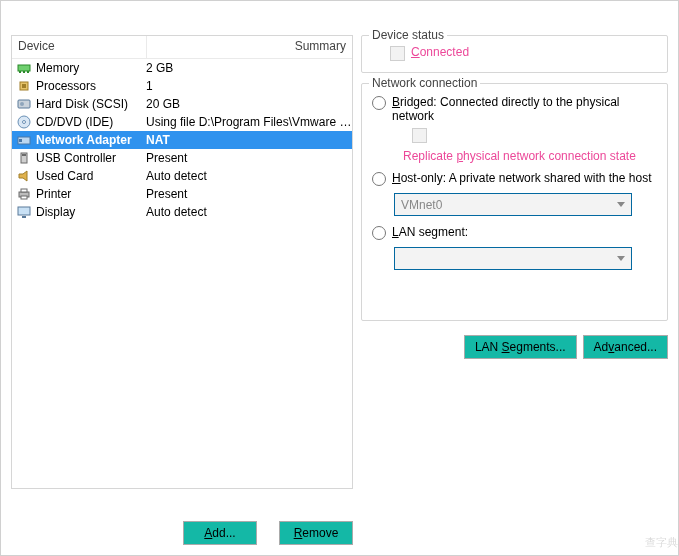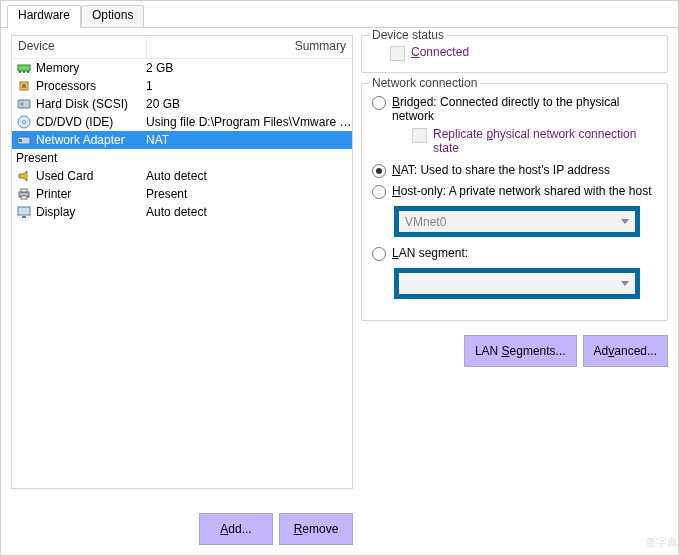--- a/index.html
+++ b/index.html
@@ -14,60 +14,50 @@
   .body { position:absolute; top:26px; left:0; right:0; bottom:0; }
   .left-pane { position:absolute; top:8px; left:10px; width:342px; bottom:10px; }
   .device-table { width:100%; height:454px; border:1px solid #d6d6d6; background:#fff; overflow:hidden; box-sizing:border-box; }
   .table-header { height:22px; display:flex; border-bottom:1px solid #eaeaea; background:#fdba74; }
   .col { border-right:1px solid #eaeaea; padding:3px 6px; color:#444; background:#fff; }
   .col:last-child { border-right:none; }
   .col-device { width:122px; flex:0 0 122px; }
   .col-summary { flex:1;text-align:right; }
   .table-body { }
   .row { height:18px; display:flex; align-items:center; padding:0; }
-  .row.selected { background:#2f92ee; color:#fff; }
+  .row.selected { background:#2f92ee; color:#fff;font-weight:bold; }
   .cell-device { width:126px; flex:0 0 126px; display:flex; align-items:center; gap:4px; padding-left:4px; white-space:nowrap; overflow:hidden; text-overflow:ellipsis; }
   .cell-summary { flex:1; padding-left:4px; white-space:nowrap; overflow:hidden; text-overflow:ellipsis; }
   .icon { width:16px; height:16px; flex:0 0 16px; display:inline-block; }
-  .left-buttons { position:absolute; bottom:0; right:0; display:flex; gap:6px; }
-  .btn { height:32px; min-width:74px; padding:0 10px; border:1px solid #aaa; background:#c4b5fd; font:inherit; cursor:default; }
+  .left-buttons { position:absolute; bottom:0; right:0; display:flex; gap:22px; }
+  .btn { height:24px; min-width:74px; padding:0 10px; border:1px solid #aaa; background:#14b8a6; font:inherit; cursor:default; }
   .right-pane { position:absolute; top:8px; left:360px; right:10px; bottom:10px; }
   .fieldset { border:1px solid #d6d6d6; border-radius:2px; padding:8px 10px 10px 10px; margin-bottom:10px; position:relative; }
   .legend { position:absolute; top:-8px; left:7px; background:#fff; padding:0 3px; color:#444; }
   .check-line, .radio-line { display:flex; align-items:flex-start; gap:6px; padding:1px 0; color:#000; }
-  .disabled { color:#701a75;margin-left:9px; }
+  .disabled { color:#ec4899;margin-left:9px; }
   .check-box { width:13px; height:13px; border:1px solid #9d9d9d; flex:0 0 13px; margin-top:1px; background:#fff; position:relative; }
   .check-box.disabled { border-color:#cfcfcf; background:#f2f2f2; }
   .check-box.checked::after { content:""; position:absolute; left:2px; top:-2px; width:5px; height:9px; border-right:2px solid #222; border-bottom:2px solid #222; transform:rotate(40deg); }
   .radio { width:12px; height:12px; border:1px solid #777; border-radius:50%; flex:0 0 12px; margin-top:1px; background:#fff; position:relative; }
   .radio.checked::after { content:""; position:absolute; left:3px; top:3px; width:6px; height:6px; background:#333; border-radius:50%; }
-  .indent { padding-left:22px; }
-  .select { height:21px; border:5px solid #0369a1; background:#f3f3f3; color:#888; padding-left:6px; display:flex; align-items:center; justify-content:space-between;margin-top:6px; }
+  .indent { padding-left:22px;flex-direction:column; }
+  .select { height:21px; border:1px solid #0369a1; background:#f3f3f3; color:#888; padding-left:6px; display:flex; align-items:center; justify-content:space-between;margin-top:6px; }
   .select .arrow { margin-right:6px; border-left:4px solid transparent; border-right:4px solid transparent; border-top:5px solid #888; }
   .right-buttons { position:absolute; top:300px; right:0; display:flex; gap:6px; }
   .btn-wide { min-width:98px; }
   .btn-adv { min-width:82px; }
   .underline { text-decoration:underline; }
   .watermark { position:absolute; bottom:0; right:0; width:120px; height:20px; opacity:0.15; font-size:11px; text-align:right; pointer-events:none; color:#000; }
 </style>
 </head>
 <body>
 
 <div class="window">
 
-  <div class="tabs">
-    <div class="tab active">
-      <span>Hardware</span>
-      <span class="tab-cover"></span>
-    </div>
-    <div class="tab">
-      <span>Options</span>
-      
-    </div>
-  </div>
 
   <div class="body">
 
     <div class="left-pane">
       <div class="device-table">
         <div class="table-header">
           <div class="col col-device">Device</div>
           <div class="col col-summary">Summary</div>
         </div>
         <div class="table-body" id="table-body">
@@ -117,20 +107,27 @@
               <div class="cell-device">
                 <span class="icon"><svg width="16" height="16">
                     <rect x="2" y="5" width="12" height="7" fill="#bcd7f0" stroke="#4a78a8"></rect>
                     <rect x="3" y="7" width="3" height="3" fill="#4a78a8"></rect>
                   </svg></span>
                 <span>Network Adapter</span>
               </div>
               <div class="cell-summary">NAT</div>
             </div>
             <div class="row">
+              <div class="cell-device">
+                <span class="icon"><svg width="16" height="16">
+                    <rect x="5" y="3" width="6" height="10" fill="#cfcfcf" stroke="#6b6b6b"></rect>
+                    <rect x="6" y="4" width="4" height="2" fill="#6b6b6b"></rect>
+                  </svg></span>
+                <span>USB Controller</span>
+              </div>
               <div class="cell-summary">Present</div>
             </div>
             <div class="row">
               <div class="cell-device">
                 <span class="icon"><svg width="16" height="16">
                     <polygon points="3,6 7,6 11,3 11,13 7,10 3,10" fill="#e0b24e" stroke="#a17f2a"></polygon>
                   </svg></span>
                 <span>Used Card</span>
               </div>
               <div class="cell-summary">Auto detect</div>
@@ -179,24 +176,20 @@
 
         <div class="radio-line" style="margin-top:2px;">
           <span class="radio"></span>
           <span><span></span><span class="underline">B</span><span>ridged: Connected directly to the physical network</span></span>
         </div>
         <div class="check-line indent disabled" style="margin-top:2px; margin-bottom:6px;">
           <span class="check-box disabled"></span>
           <span><span>Replicate </span><span class="underline">p</span><span>hysical network connection state</span></span>
         </div>
 
-        <div class="radio-line">
-          <span class="radio checked"></span>
-          <span><span></span><span class="underline">N</span><span>AT: Used to share the host's IP address</span></span>
-        </div>
 
         <div class="radio-line" style="margin-top:4px;">
           <span class="radio"></span>
           <span><span></span><span class="underline">H</span><span>ost-only: A private network shared with the host</span></span>
         </div>
 
         <div class="indent" style="margin-top:4px;">
           <div class="select" style="width:230px;">
             <span>VMnet0</span>
             <span class="arrow"></span>

